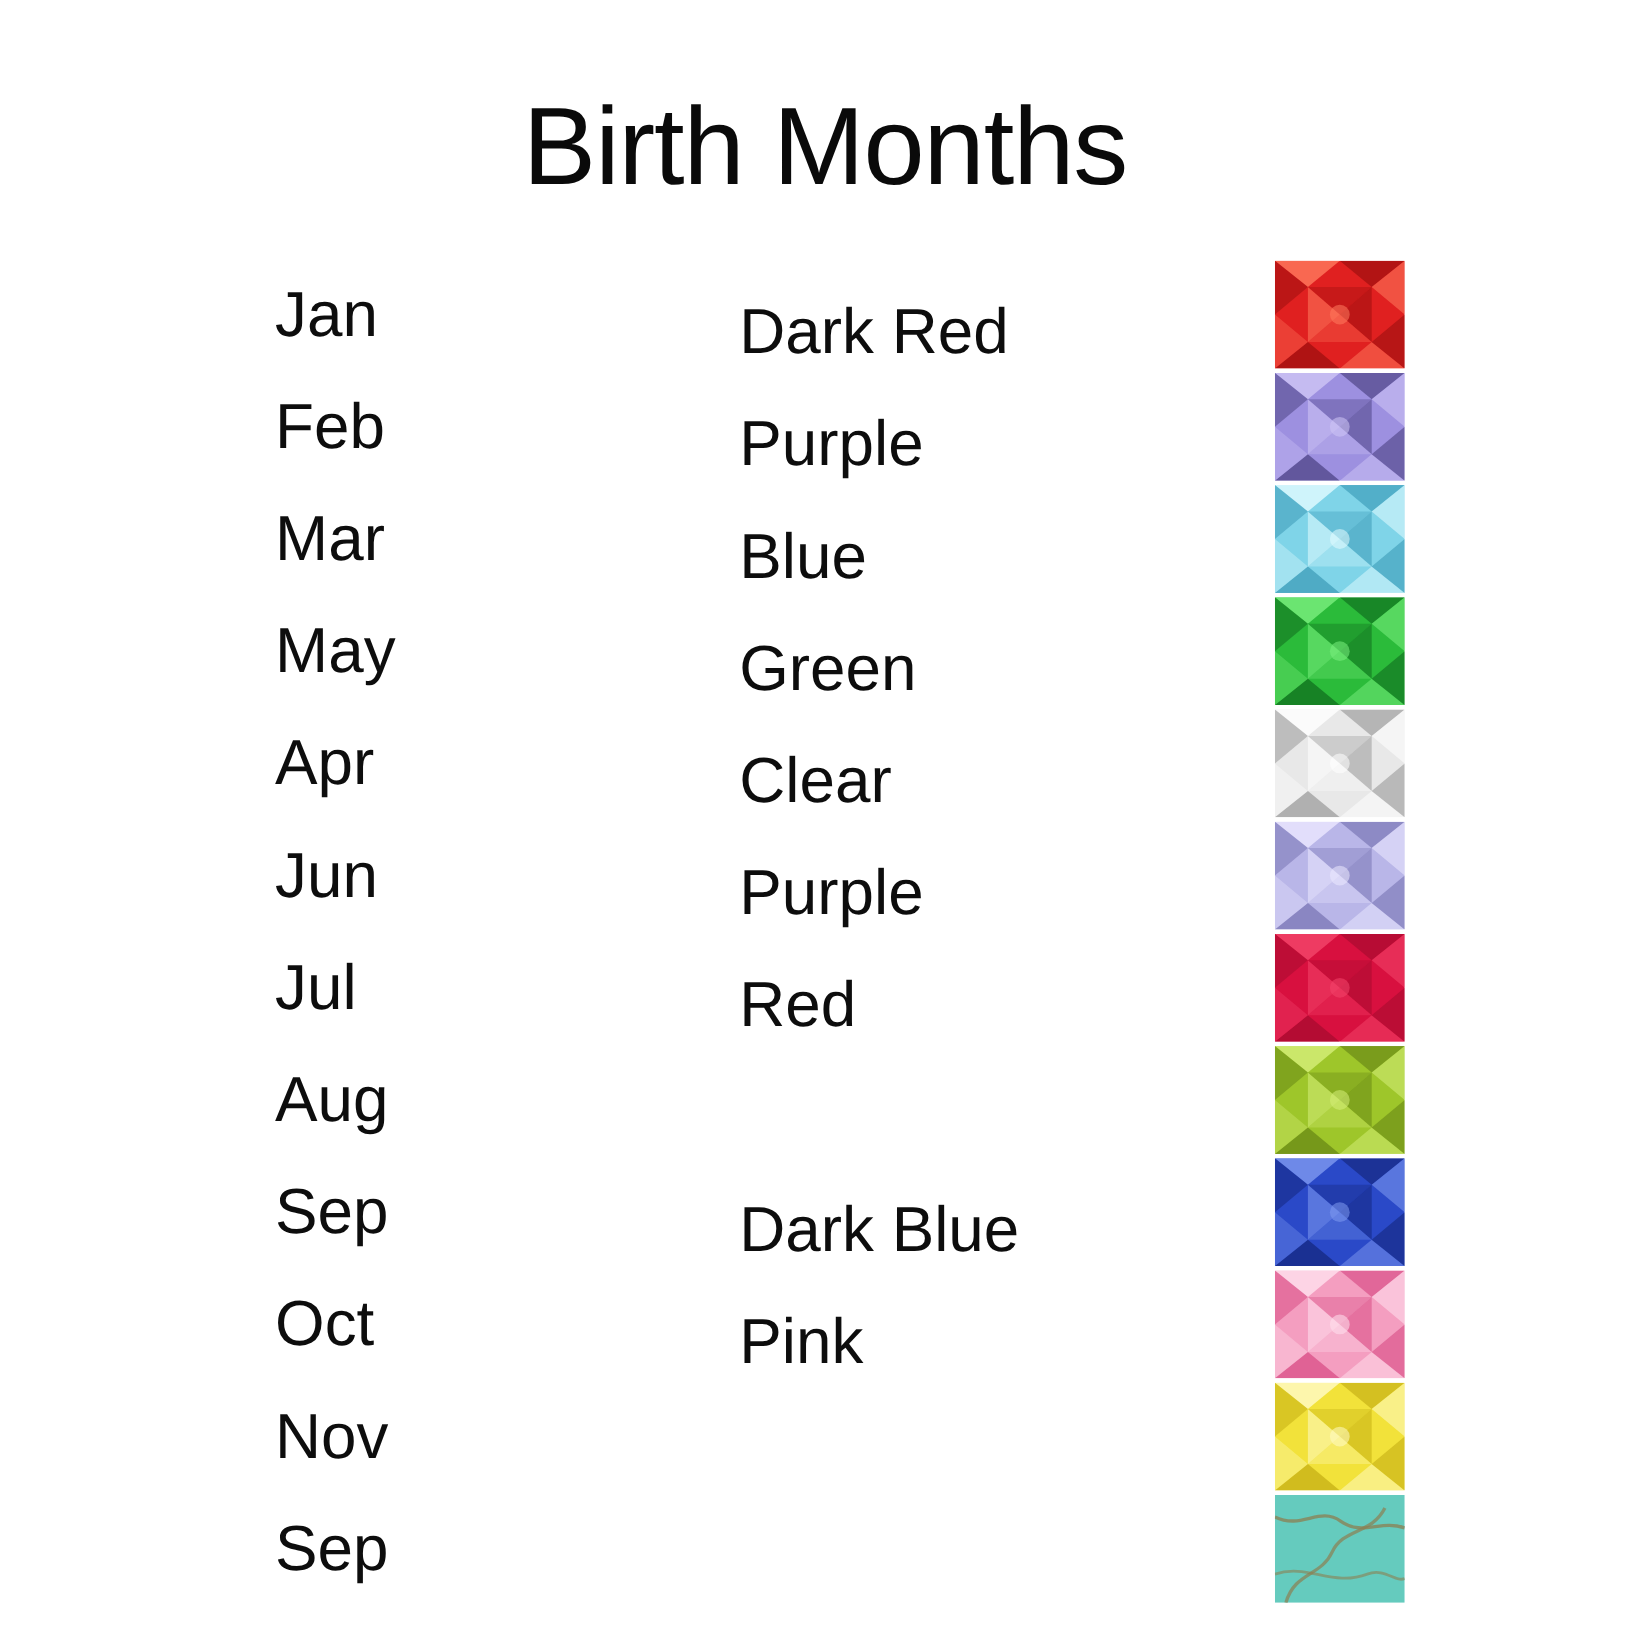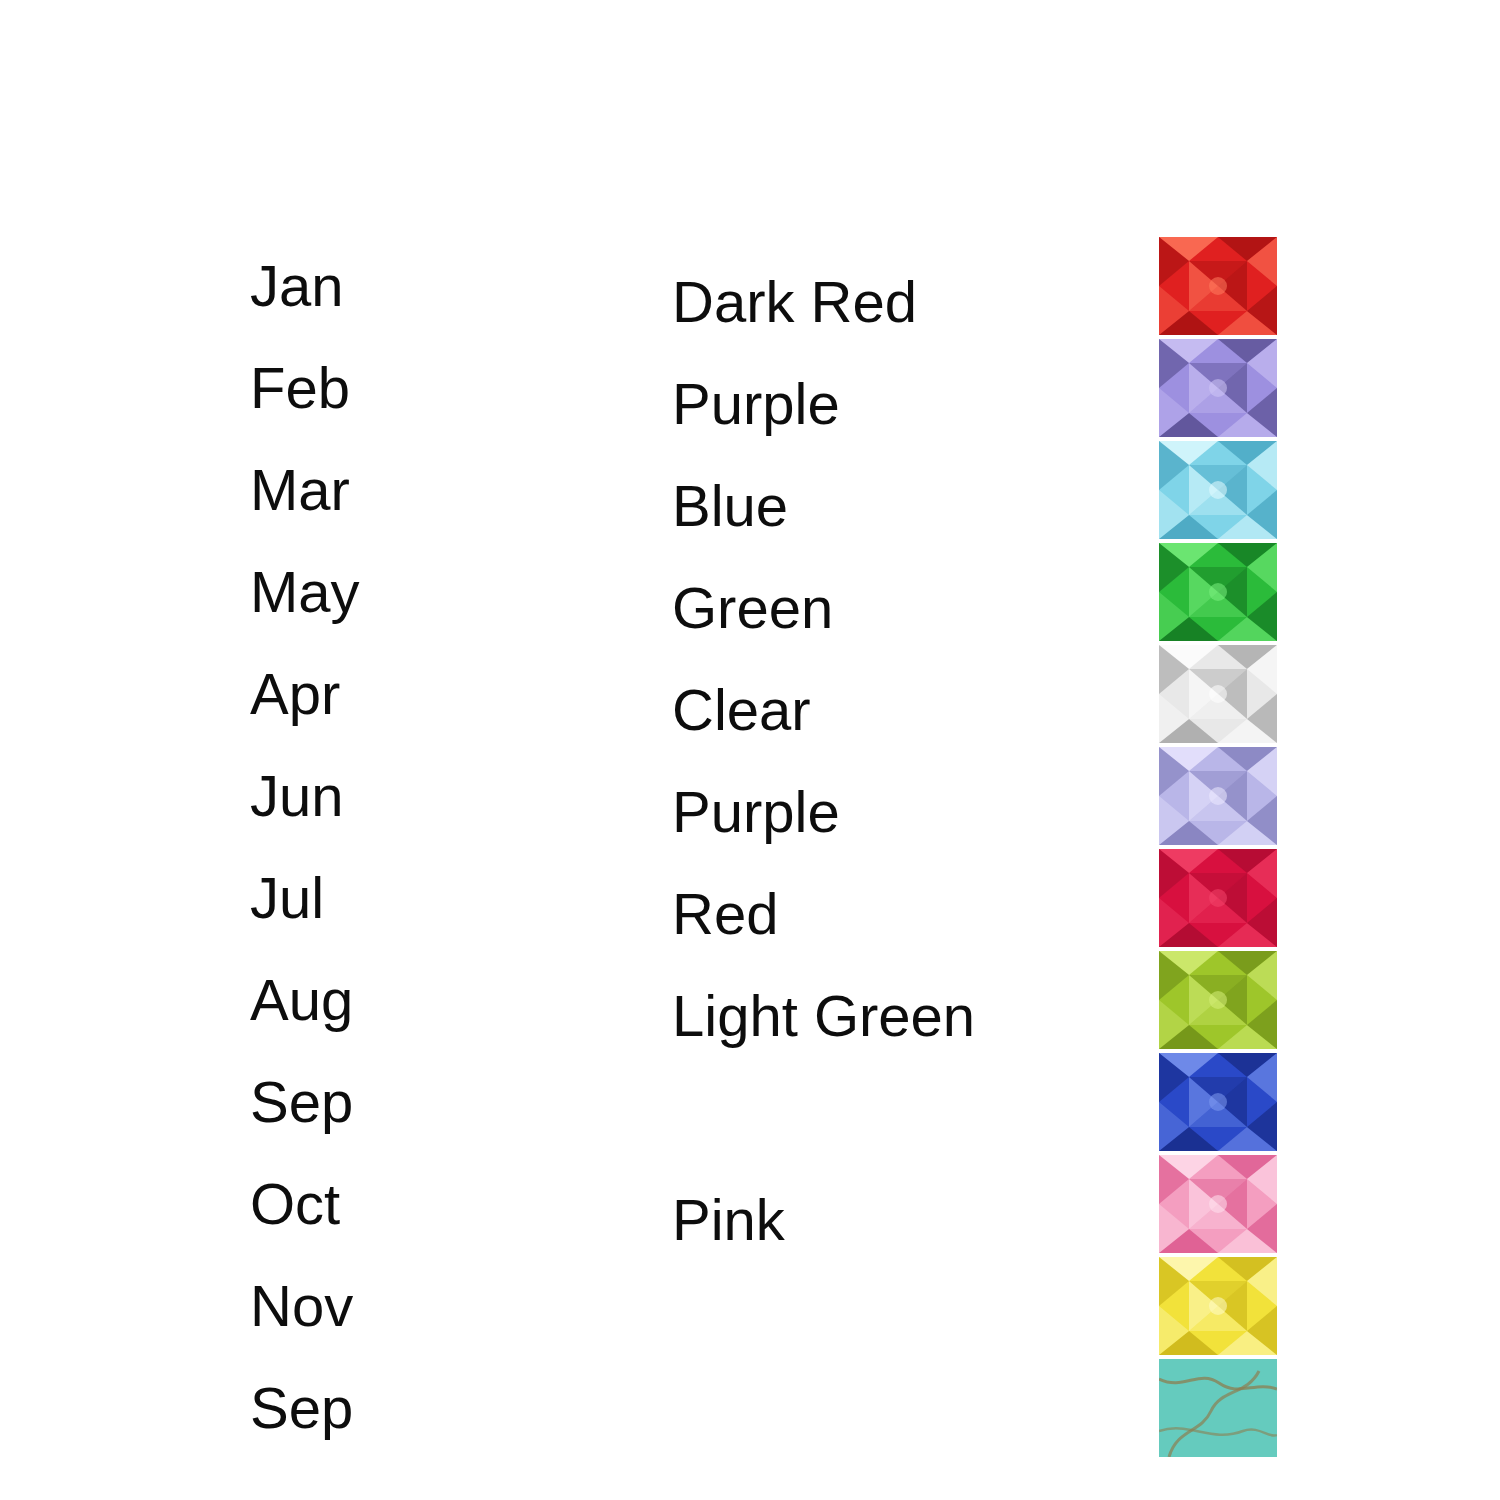--- a/index.html
+++ b/index.html
@@ -81,20 +81,21 @@
     display: block;
     width: 118px;
     height: 98px;
   }
 </style>
 </head>
 <body>
 
 <div class="page">
 
+  <div class="title">Birth Months</div>
 
   <div class="table" id="table">
       <div class="row">
         <div class="cell-month">Jan</div>
         <div class="cell-color">Dark Red</div>
         <div class="cell-gem">
           <span class="gem">
             <svg viewBox="0 0 118 98" xmlns="http://www.w3.org/2000/svg" aria-hidden="true">
               <rect x="0" y="0" width="118" height="98" fill="#e02020"></rect>
               <polygon points="0,0 59,0 30,24" fill="#ff7b5e" opacity="0.8"></polygon>
@@ -260,21 +261,20 @@
               <polygon points="88,24 88,74 59,49" fill="#9d0a2c" opacity="0.45"></polygon>
               <polygon points="30,24 88,24 59,49" fill="#9d0a2c" opacity="0.3"></polygon>
               <polygon points="30,74 88,74 59,49" fill="#f4466c" opacity="0.3"></polygon>
               <circle cx="59" cy="49" r="9" fill="#f4466c" opacity="0.55"></circle>
             </svg>
           </span>
         </div>
       </div>
       <div class="row">
         <div class="cell-month">Aug</div>
-        <div class="cell-color">Light Green</div>
         <div class="cell-gem">
           <span class="gem">
             <svg viewBox="0 0 118 98" xmlns="http://www.w3.org/2000/svg" aria-hidden="true">
               <rect x="0" y="0" width="118" height="98" fill="#9ec62a"></rect>
               <polygon points="0,0 59,0 30,24" fill="#d6ef7a" opacity="0.8"></polygon>
               <polygon points="59,0 118,0 88,24" fill="#5c7a10" opacity="0.55"></polygon>
               <polygon points="0,0 30,24 0,49" fill="#5c7a10" opacity="0.45"></polygon>
               <polygon points="118,0 118,49 88,24" fill="#d6ef7a" opacity="0.55"></polygon>
               <polygon points="0,98 59,98 30,74" fill="#5c7a10" opacity="0.6"></polygon>
               <polygon points="59,98 118,98 88,74" fill="#d6ef7a" opacity="0.5"></polygon>
@@ -285,20 +285,21 @@
               <polygon points="88,24 88,74 59,49" fill="#5c7a10" opacity="0.45"></polygon>
               <polygon points="30,24 88,24 59,49" fill="#5c7a10" opacity="0.3"></polygon>
               <polygon points="30,74 88,74 59,49" fill="#d6ef7a" opacity="0.3"></polygon>
               <circle cx="59" cy="49" r="9" fill="#d6ef7a" opacity="0.55"></circle>
             </svg>
           </span>
         </div>
       </div>
       <div class="row">
         <div class="cell-month">Sep</div>
+        <div class="cell-color">Dark Blue</div>
         <div class="cell-gem">
           <span class="gem">
             <svg viewBox="0 0 118 98" xmlns="http://www.w3.org/2000/svg" aria-hidden="true">
               <rect x="0" y="0" width="118" height="98" fill="#2a49c8"></rect>
               <polygon points="0,0 59,0 30,24" fill="#7f9af0" opacity="0.8"></polygon>
               <polygon points="59,0 118,0 88,24" fill="#101f6e" opacity="0.55"></polygon>
               <polygon points="0,0 30,24 0,49" fill="#101f6e" opacity="0.45"></polygon>
               <polygon points="118,0 118,49 88,24" fill="#7f9af0" opacity="0.55"></polygon>
               <polygon points="0,98 59,98 30,74" fill="#101f6e" opacity="0.6"></polygon>
               <polygon points="59,98 118,98 88,74" fill="#7f9af0" opacity="0.5"></polygon>

